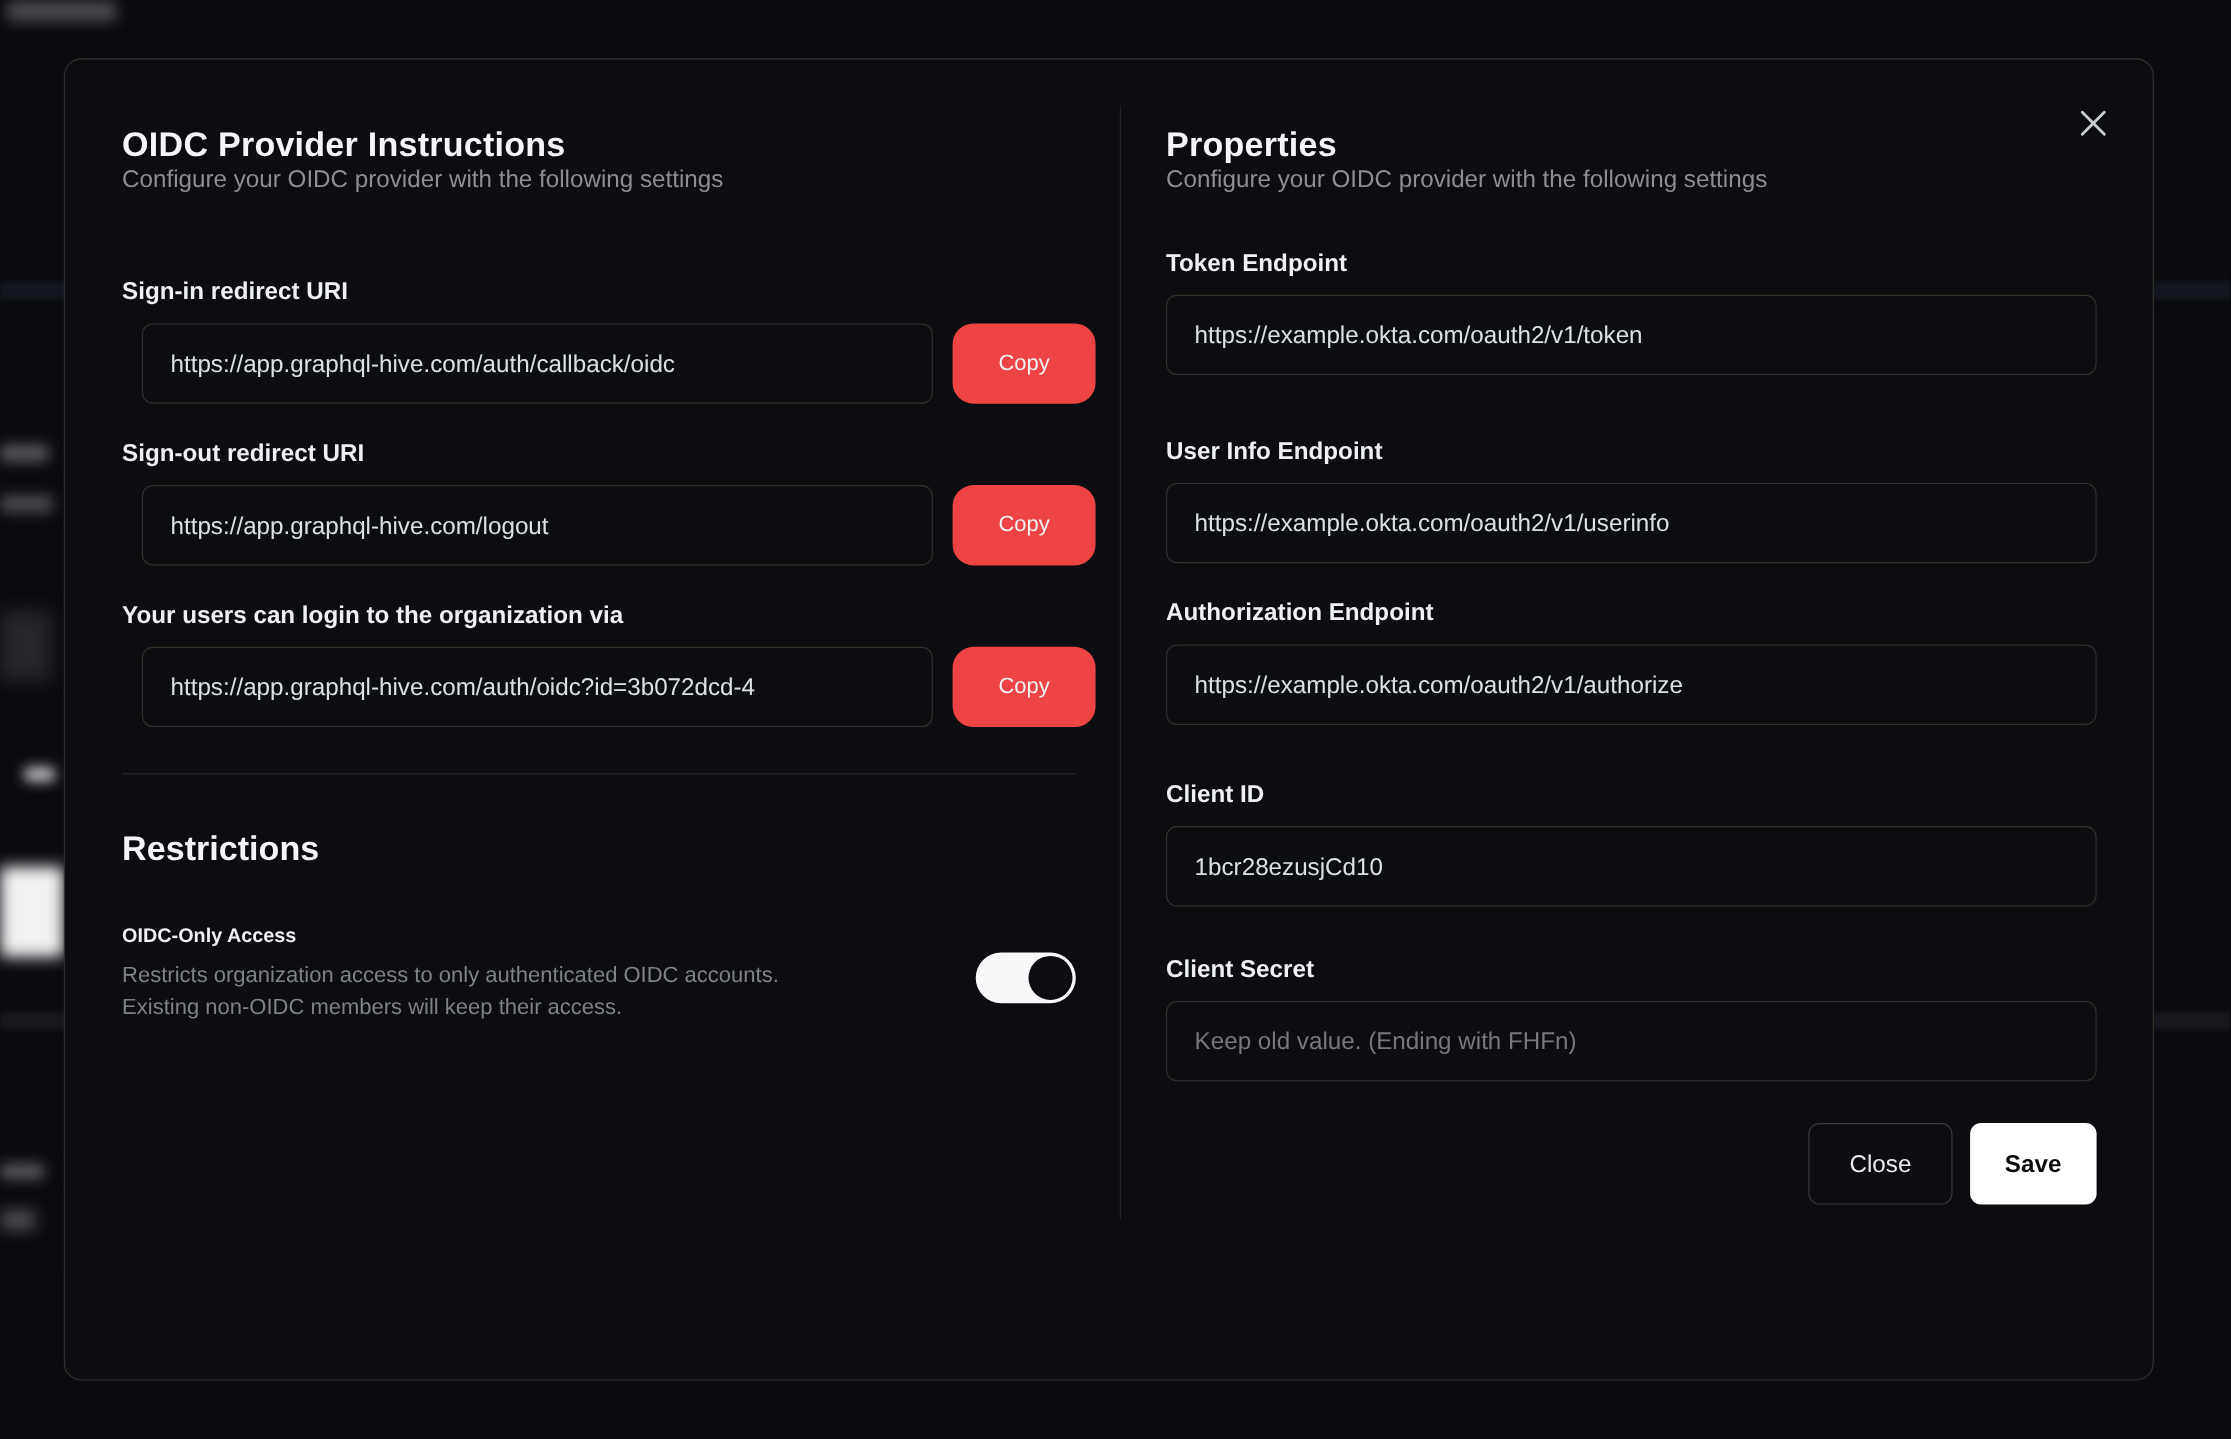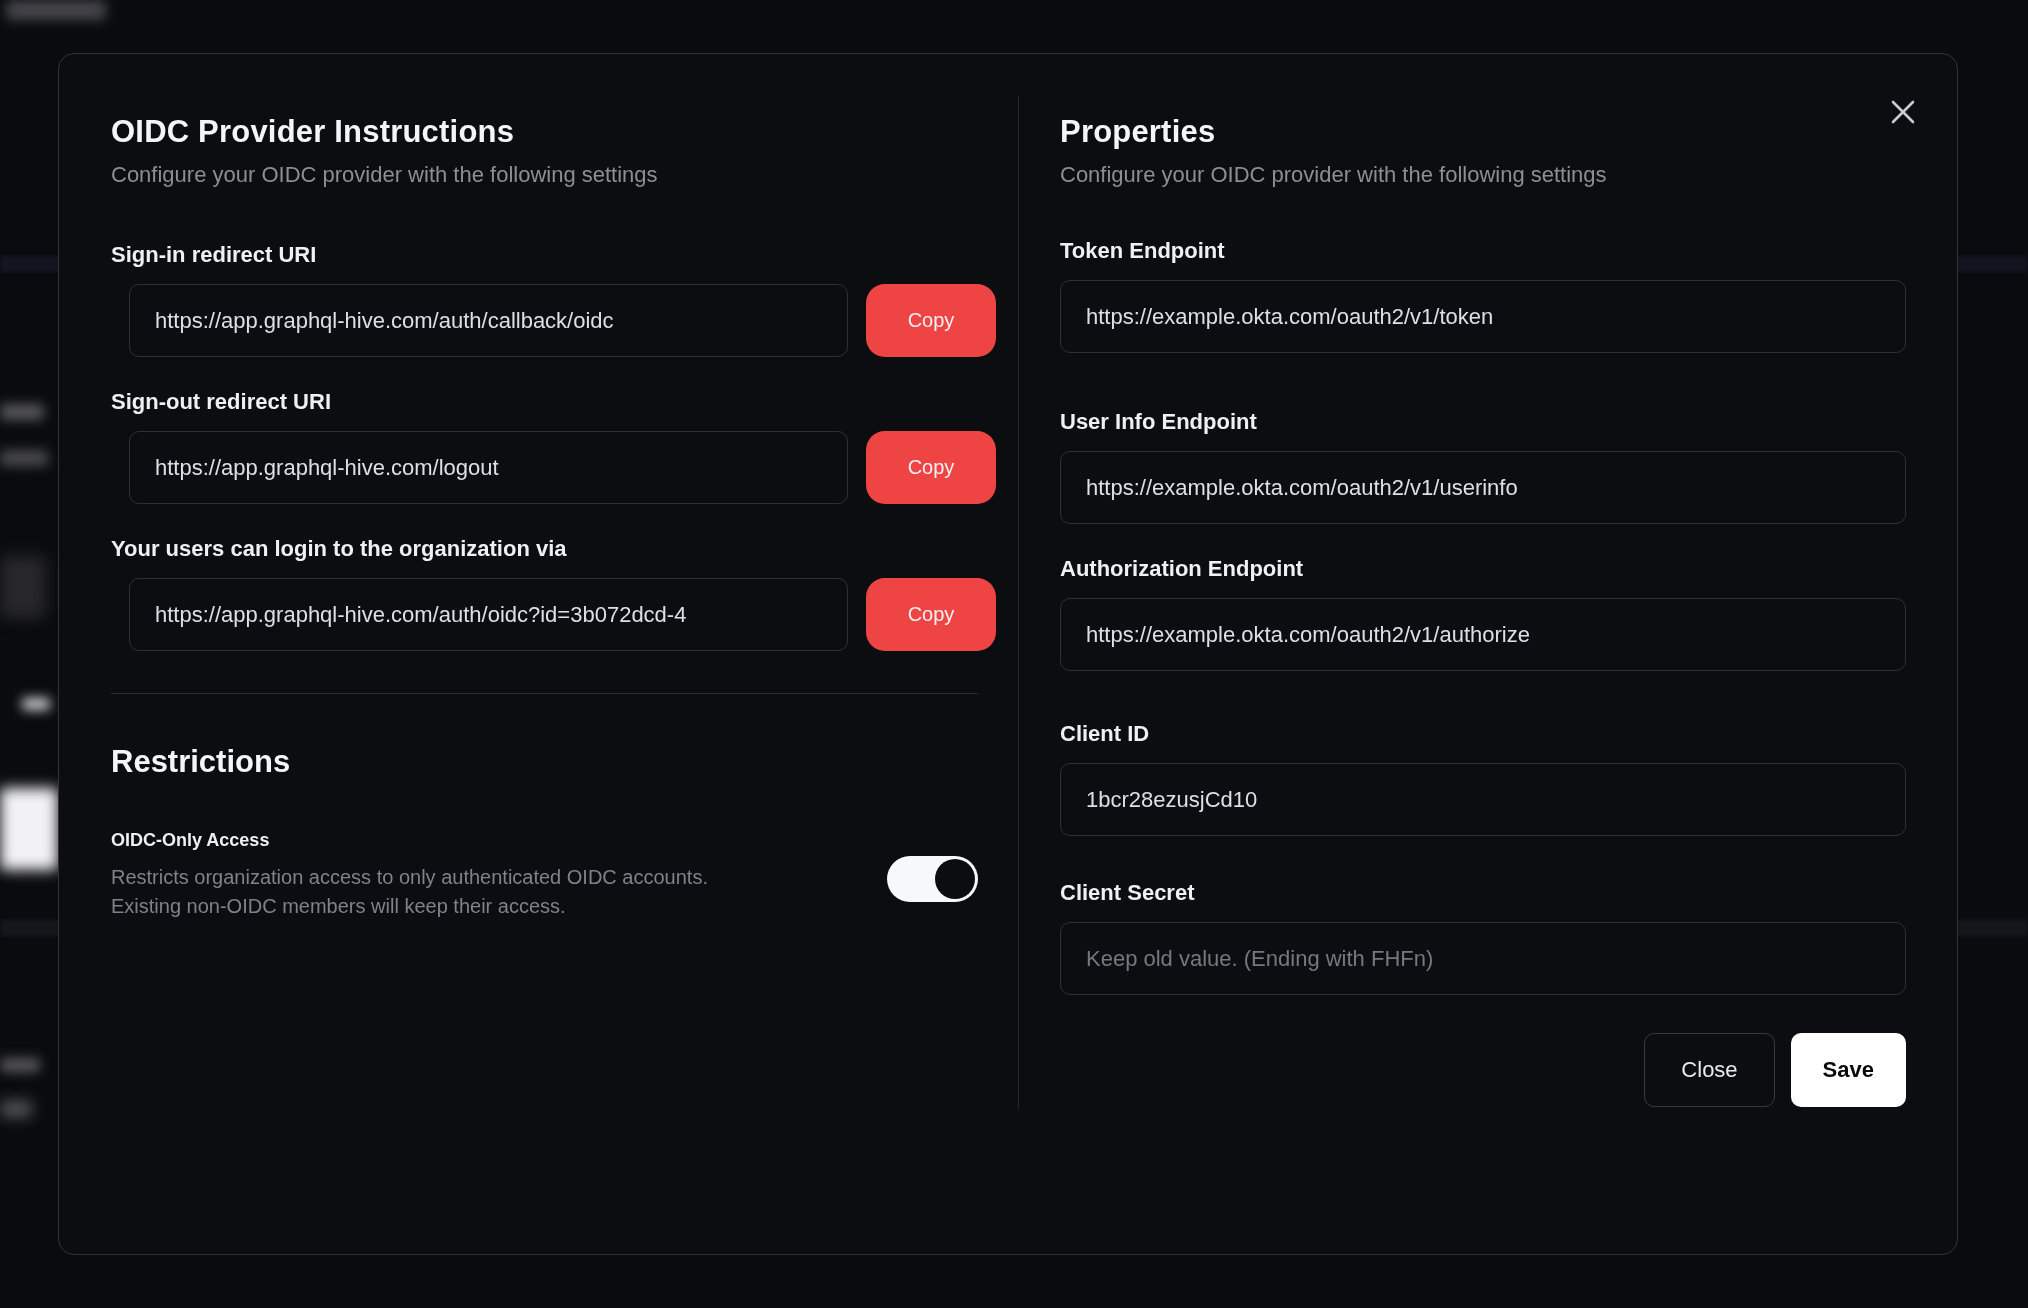--- a/index.html
+++ b/index.html
@@ -44,29 +44,29 @@
   .pane-right {
     flex: 1;
     padding: 59px 51px 0 41px;
   }
 
   h2.sec-title {
     font-size: 31px; font-weight: 600; color: #f4f5f7;
     letter-spacing: 0.2px; line-height: 1.2;
   }
   .subtitle {
-    margin-top: 12px;
+    margin-top: 0;
     font-size: 22px; color: #8e8e92; font-weight: 400;
   }
   .field-label {
     font-size: 22px; font-weight: 600; color: #eef0f2;
     margin-bottom: 16px; display: block;
   }
   .field-group { margin-top: 32px; }
-  .field-group.first { margin-top: 54px; }
+  .field-group.first { margin-top: 76px; }
 
   .input-row { display: flex; gap: 18px; padding-left: 18px; }
   .text-input {
     height: 73px;
     background: transparent;
     border: 1px solid #35302a;
     border-radius: 10px;
     color: #dce0e5;
     font-size: 22px;
     font-family: "Liberation Sans", sans-serif;

